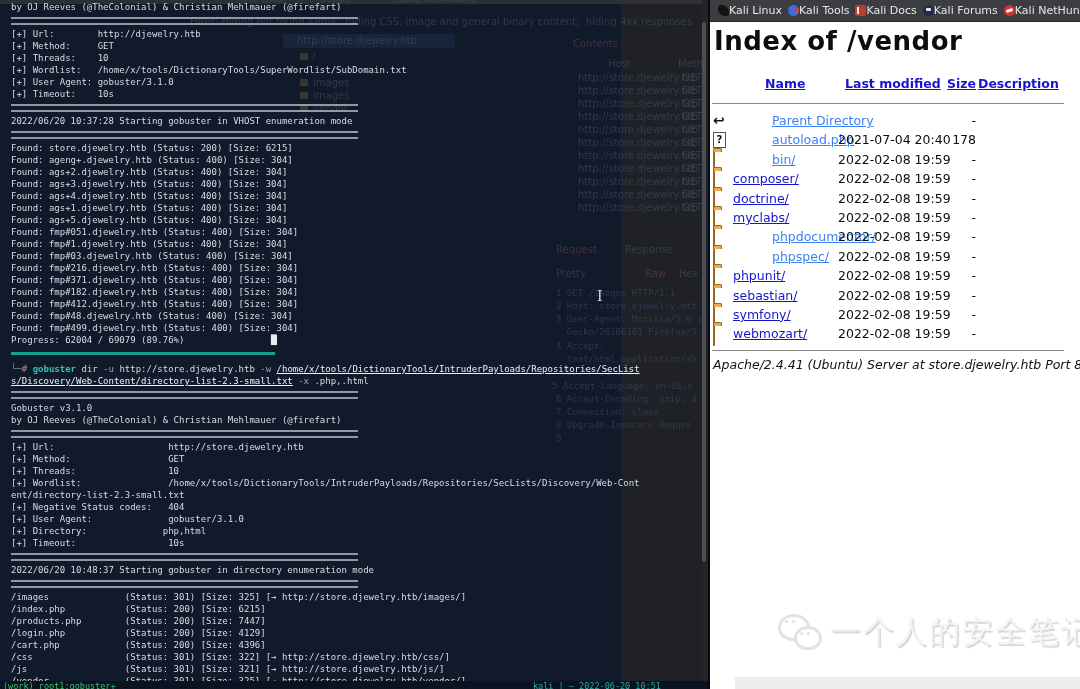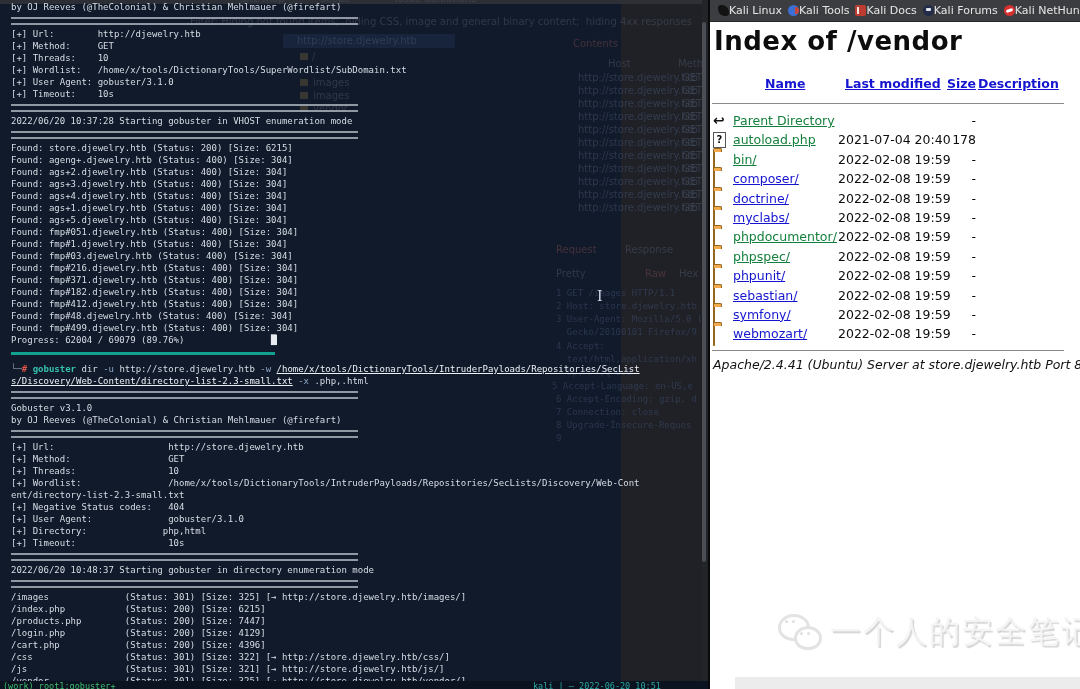--- a/index.html
+++ b/index.html
@@ -65,21 +65,21 @@
   #dir-rows{position:absolute;left:0;top:88px;width:370px;}
   .dir-row{position:relative;height:19.4px;}
   .row-icon{position:absolute;left:3px;top:2px;}
   .icon-folder{width:15px;height:11px;background:#f3aa4e;border:1px solid #96661d;border-radius:1px 2px 2px 2px;position:relative;margin-top:3px;}
   .icon-folder::before{content:"";position:absolute;top:-4px;left:-1px;width:7px;height:3px;background:#f3aa4e;border:1px solid #96661d;border-bottom:none;border-radius:2px 2px 0 0;}
   .icon-back{font:bold 14px "DejaVu Sans",sans-serif;color:#111;line-height:14px;}
   .icon-file{display:block;width:11px;height:14px;background:#fff;border:1px solid #555;font:bold 10px "DejaVu Sans",sans-serif;color:#111;text-align:center;line-height:14px;}
   .icon-file::after{content:"?";}
   .row-name{position:absolute;left:23px;top:2px;font:12.5px "DejaVu Sans",sans-serif;text-decoration:underline;cursor:pointer;white-space:nowrap;}
   .row-name.unvisited{color:#1515d0;}
-  .row-name.visited{color:#15803d;}
+  .row-name.visited{color:#3b82f6;margin-left:39px;}
   .row-date{position:absolute;left:128px;top:2px;font:12.5px "DejaVu Sans",sans-serif;color:#0d0d0d;white-space:pre;}
   .row-size{position:absolute;left:222px;top:2px;width:44px;text-align:right;font:12.5px "DejaVu Sans",sans-serif;color:#0d0d0d;}
   #hr2{position:absolute;left:2px;top:327px;width:352px;border-top:1.5px solid #8a8a8a;}
   #server-footer{position:absolute;left:3px;top:334px;font:italic 12.5px "DejaVu Sans",sans-serif;color:#111;white-space:nowrap;}
 
   
   #watermark{position:absolute;left:68px;top:588px;display:flex;align-items:center;gap:8px;}
   #wm-logo{position:relative;width:44px;height:40px;}
   .wm-bubble{position:absolute;border:3px solid #e3e3e3;background:#fff;border-radius:50% 50% 48% 48%;}
   .wm-b1{left:0;top:2px;width:26px;height:21px;}

